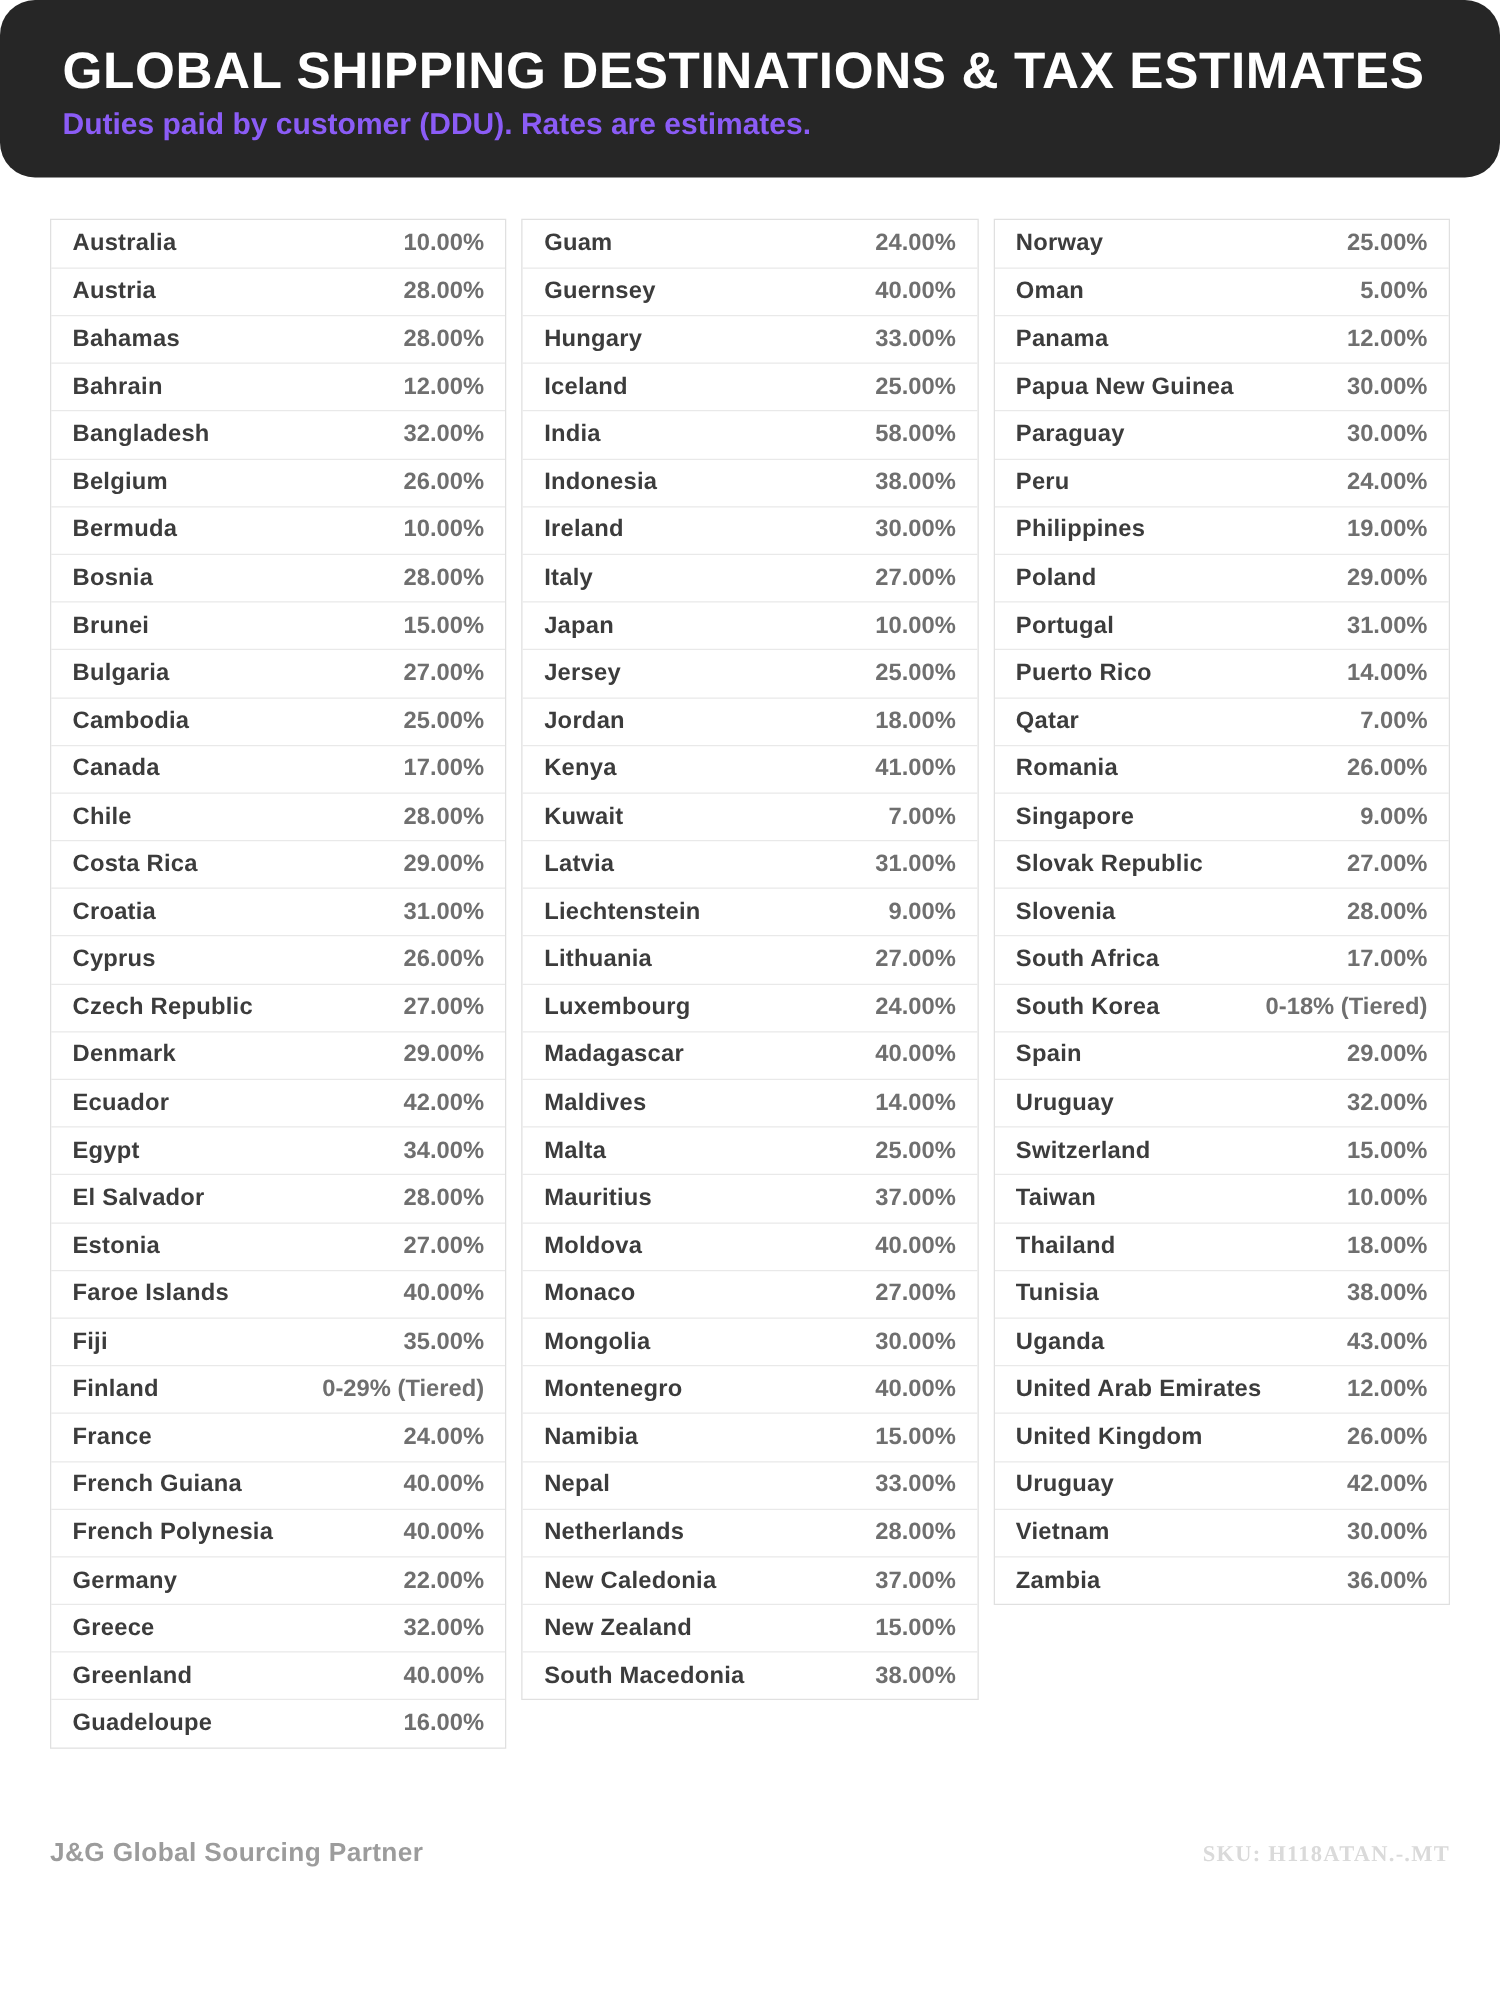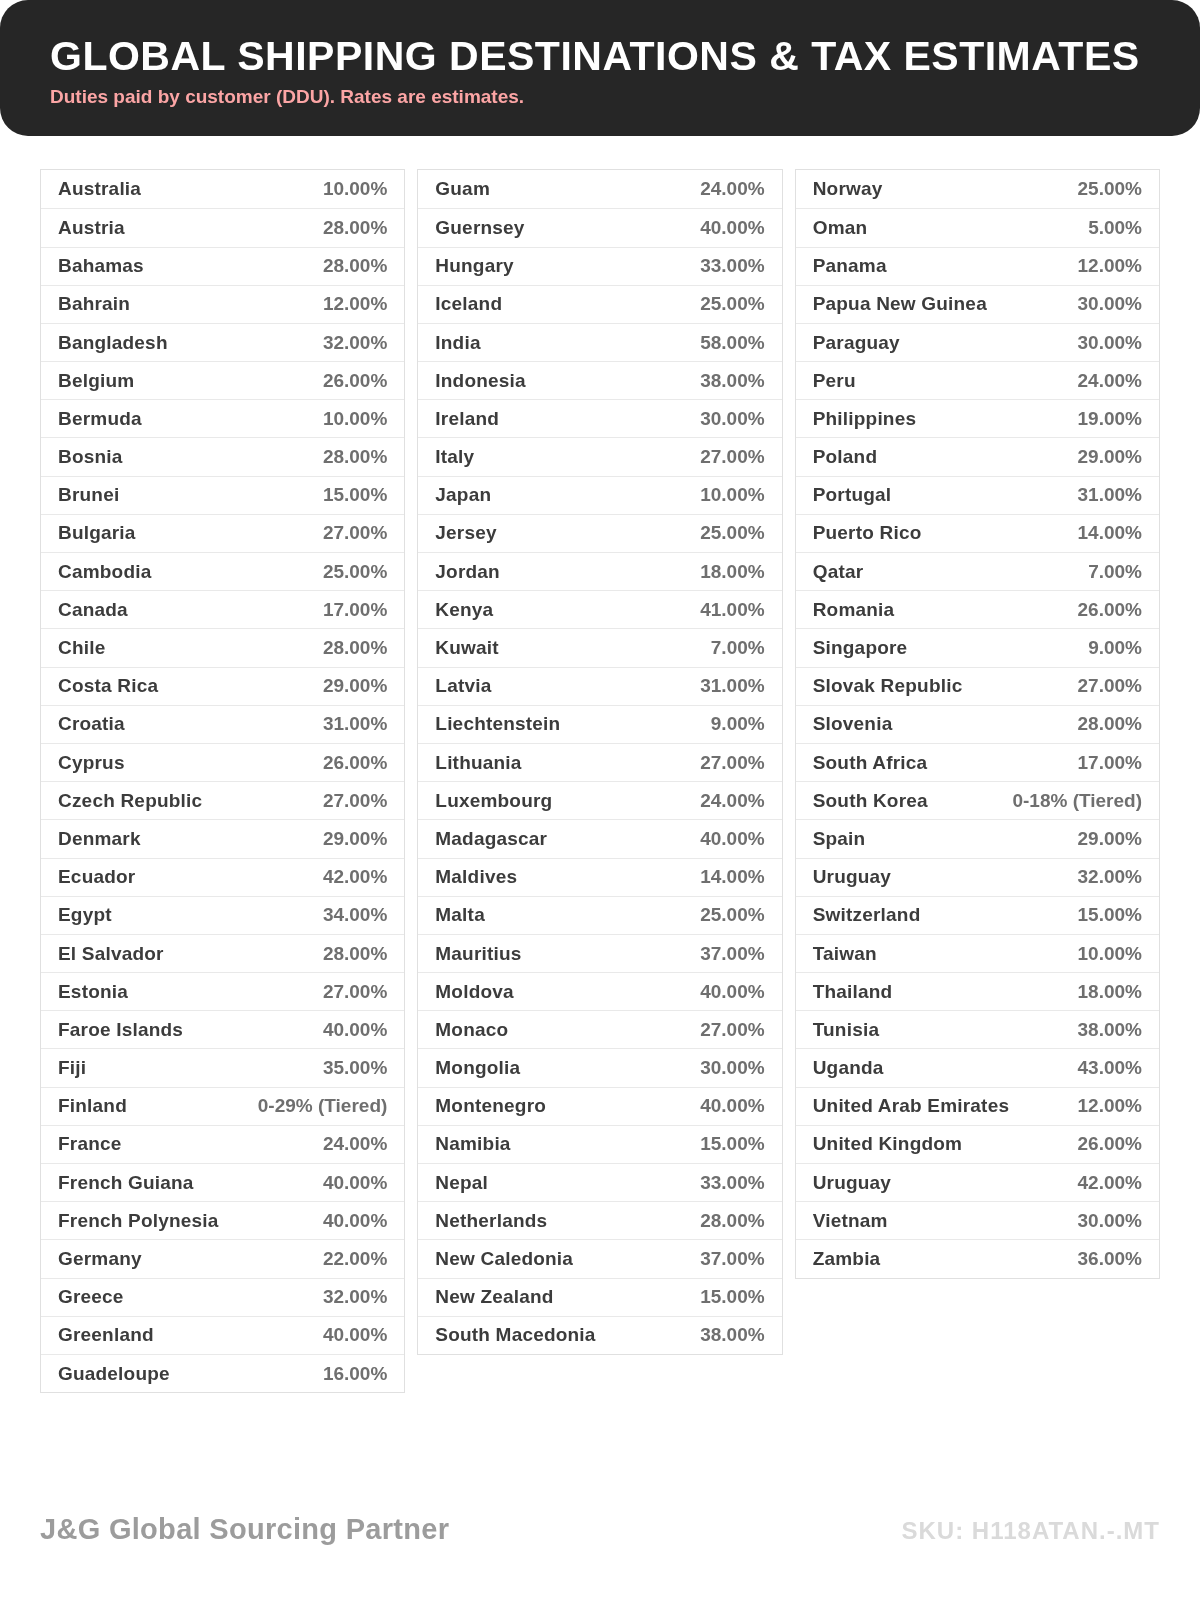--- a/index.html
+++ b/index.html
@@ -23,24 +23,24 @@
     margin: 0;
     font-size: 41px;
     line-height: 1.08;
     font-weight: 700;
     letter-spacing: 0.5px;
     color: #ffffff;
     white-space: nowrap;
   }
   .header p {
     margin: 9px 0 0 0;
-    font-size: 19px;
+    font-size: 24px;
     line-height: 1.1;
     font-weight: 700;
-    color: #fca5a5;
+    color: #8b5cf6;
   }
 
   
   .table {
     display: grid;
     grid-template-columns: 1fr 1fr 1fr;
     gap: 12px;
     margin: 33px 40px 0 40px;
     align-items: start;
     border-radius: 32px;
@@ -73,31 +73,31 @@
   }
 
   
   .footer {
     display: flex;
     justify-content: space-between;
     align-items: baseline;
     margin: 72px 40px 0 40px;
   }
   .brand {
-    font-size: 29px;
+    font-size: 21px;
     font-weight: 700;
     color: #9c9c9c;
     letter-spacing: 0.3px;
-    margin-top: 48px;
   }
   .sku {
-    font-size: 24px;
+    font-size: 18px;
     font-weight: 700;
     color: #dadada;
     letter-spacing: 1px;
+    font-family: Liberation Serif, serif;
   }
 </style>
 </head>
 <body>
 
 <div class="page">
 
   <header class="header">
     <h1>GLOBAL SHIPPING DESTINATIONS &amp; TAX ESTIMATES</h1>
     <p>Duties paid by customer (DDU). Rates are estimates.</p>

